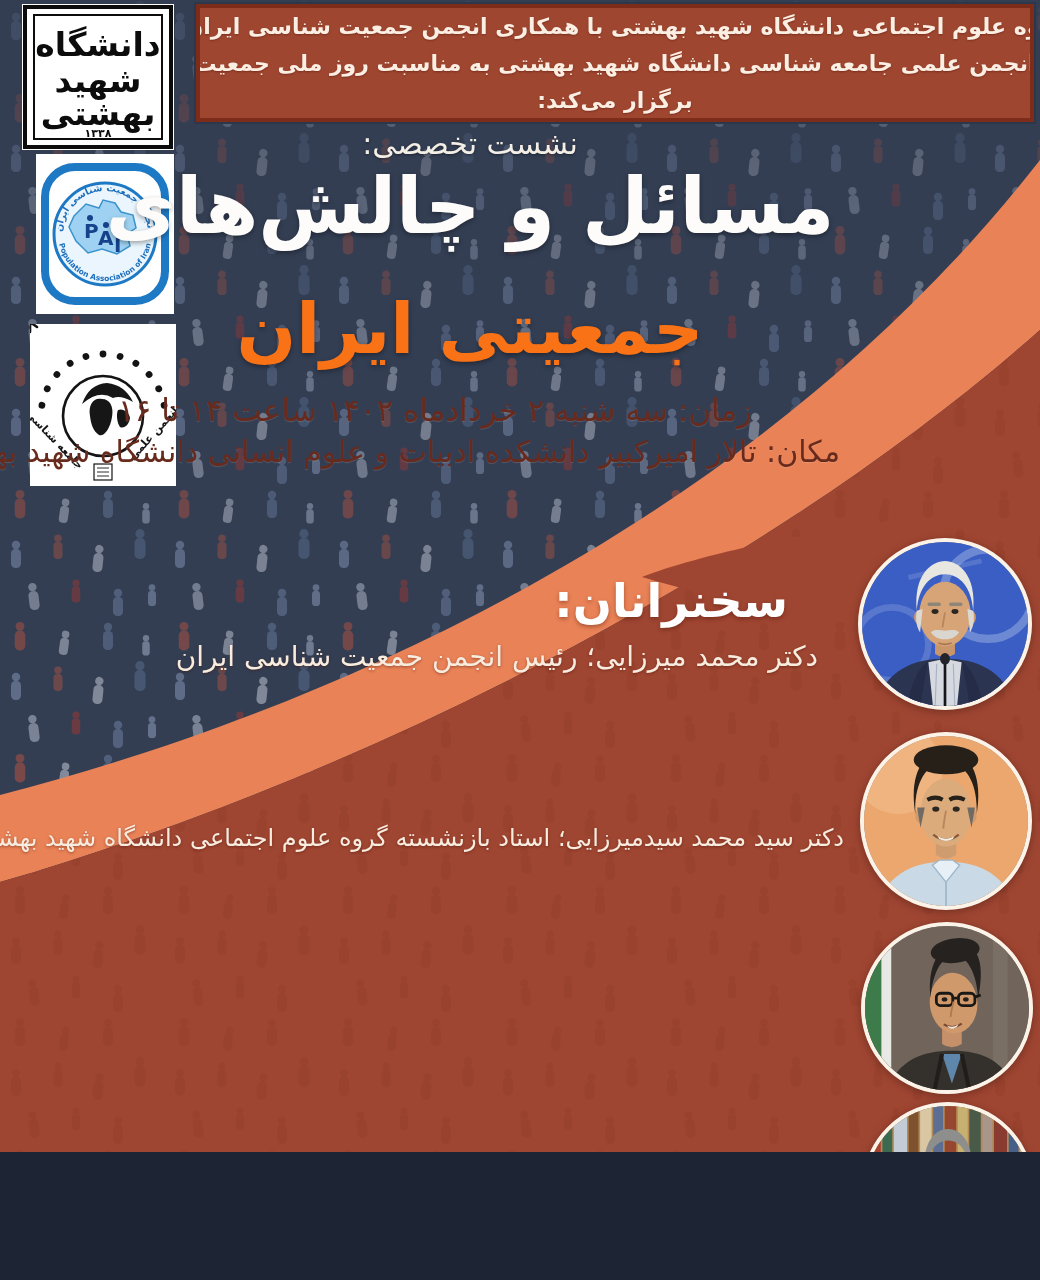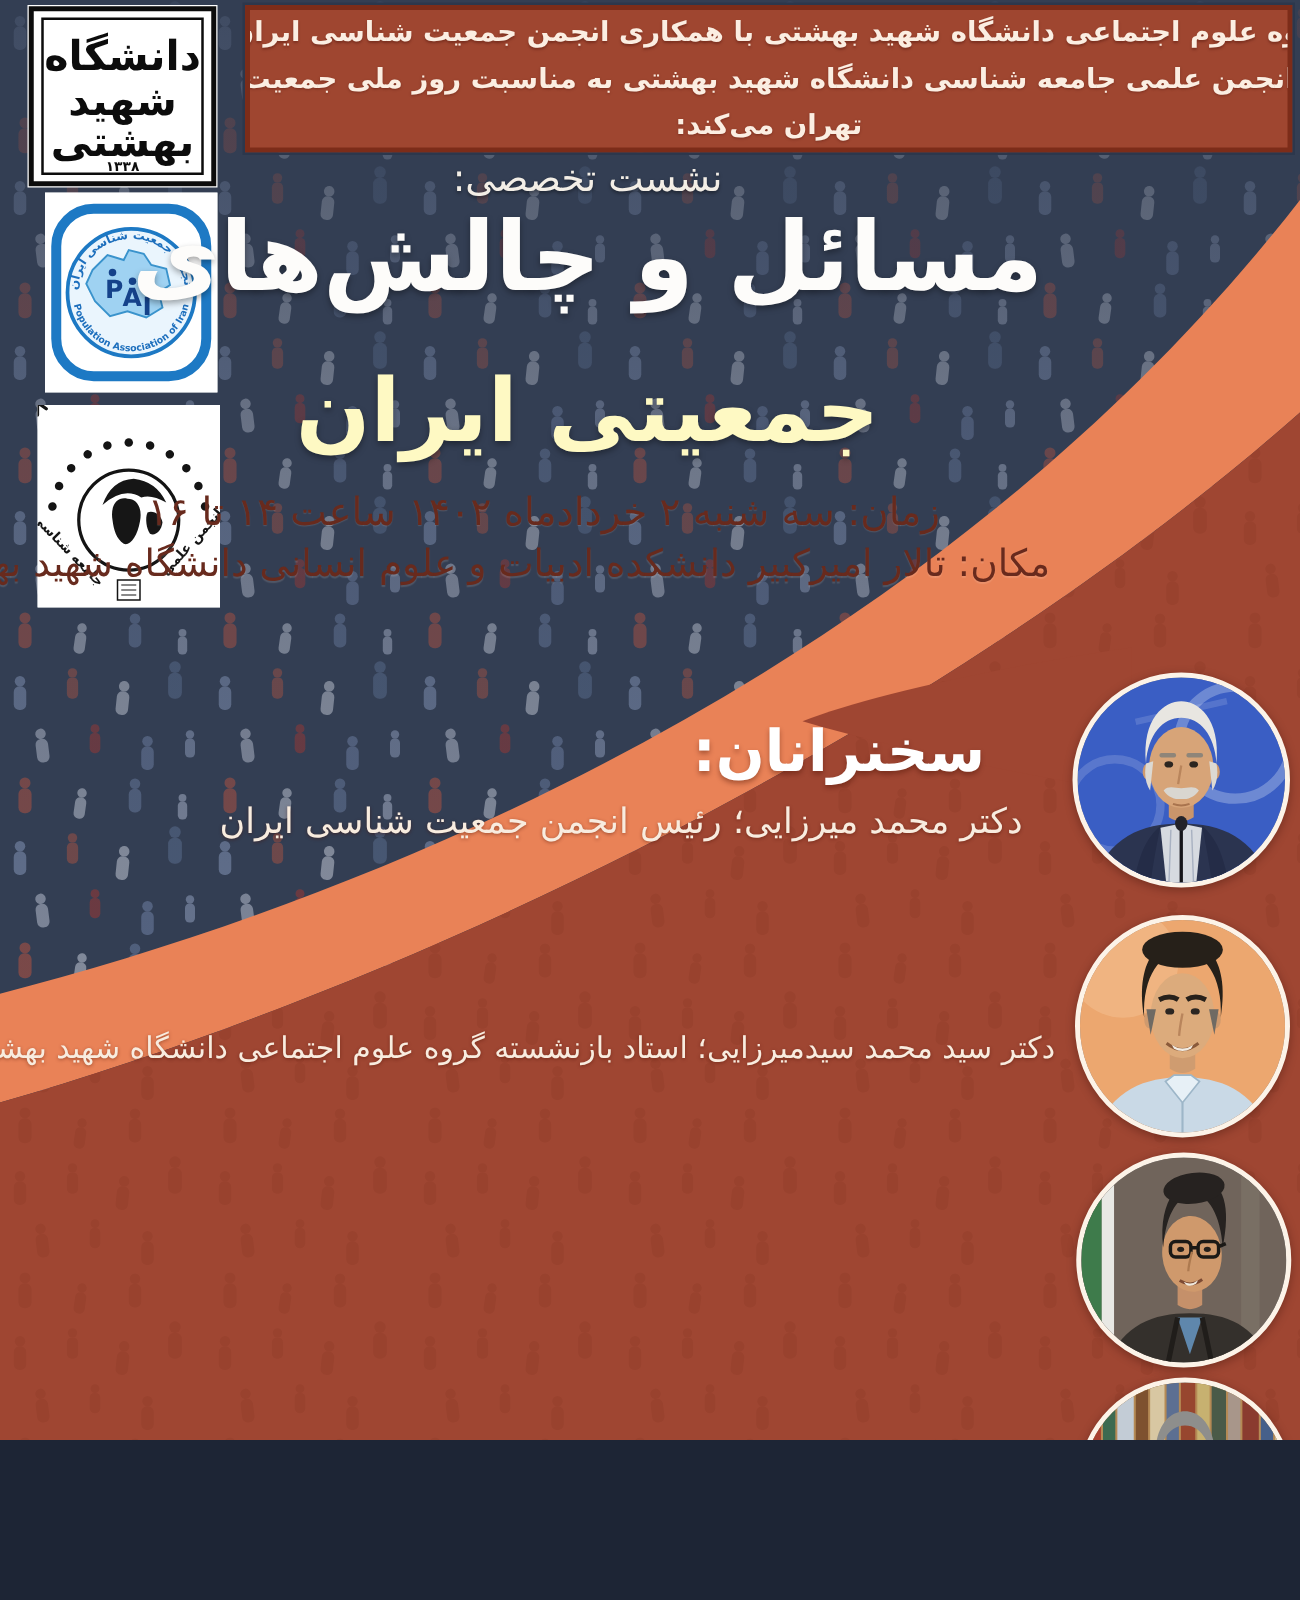--- a/index.html
+++ b/index.html
@@ -28,21 +28,21 @@
   }
   .banner-line{
     color:#fbeee2;font-weight:bold;font-size:22px;line-height:37px;
     text-align:center;white-space:nowrap;text-shadow:0 1px 2px rgba(60,10,0,.35);
   }
 
   
   .center-col{left:80px;width:780px;text-align:center;}
   #kicker{top:126px;font-size:30px;color:#f3eee6;text-shadow:0 1px 3px rgba(0,0,0,.4);}
   #title-1{top:162px;font-size:77px;font-weight:bold;color:#fdfcfa;text-shadow:0 2px 5px rgba(0,0,0,.35);}
-  #title-2{top:288px;font-size:70px;font-weight:bold;color:#fef9c3;text-shadow:0 2px 5px rgba(0,0,0,.35);}
+  #title-2{top:288px;font-size:70px;font-weight:bold;color:#f97316;text-shadow:0 2px 5px rgba(0,0,0,.35);}
 
   
   .sched{left:30px;width:810px;text-align:center;color:#682a1d;font-weight:normal;
          text-shadow:0 1px 1px rgba(255,235,220,.15);}
   #time-line{top:392px;font-size:31px;}
   #venue-line{top:434px;font-size:30px;}
 
   
   .heading{color:#ffffff;font-weight:bold;text-shadow:0 2px 4px rgba(70,15,0,.4);}
   #speakers-heading{right:252px;top:574px;font-size:46px;margin-left:48px;}
@@ -199,21 +199,21 @@
       <g>
         <rect x="64" y="140" width="18" height="16" fill="#ffffff" stroke="#141414" stroke-width="1.2"></rect>
         <path d="M67,144 L79,144 M67,148 L79,148 M67,152 L79,152" stroke="#141414" stroke-width=".9"></path>
       </g>
     </svg>
   </div>
 
   <div id="banner" class="abs rtl">
     <div class="banner-line">گروه علوم اجتماعی دانشگاه شهید بهشتی با همکاری انجمن جمعیت شناسی ایران و</div>
     <div class="banner-line">انجمن علمی جامعه شناسی دانشگاه شهید بهشتی به مناسبت روز ملی جمعیت</div>
-    <div class="banner-line">تهران می‌کند:</div>
+    <div class="banner-line">برگزار می‌کند:</div>
   </div>
 
   <div id="title-1" class="abs center-col rtl nowrap">مسائل و چالش‌های</div>
   <div id="kicker" class="abs center-col rtl nowrap">نشست تخصصی:</div>
   <div id="title-2" class="abs center-col rtl nowrap">جمعیتی ایران</div>
 
   <div id="time-line" class="abs sched rtl nowrap">زمان: سه شنبه ۲ خردادماه ۱۴۰۲ ساعت ۱۴ تا ۱۶</div>
   <div id="venue-line" class="abs sched rtl nowrap">مکان: تالار امیرکبیر دانشکده ادبیات و علوم انسانی دانشگاه شهید بهشتی</div>
 
   <div id="speakers-heading" class="abs heading rtl nowrap">سخنرانان:</div>

